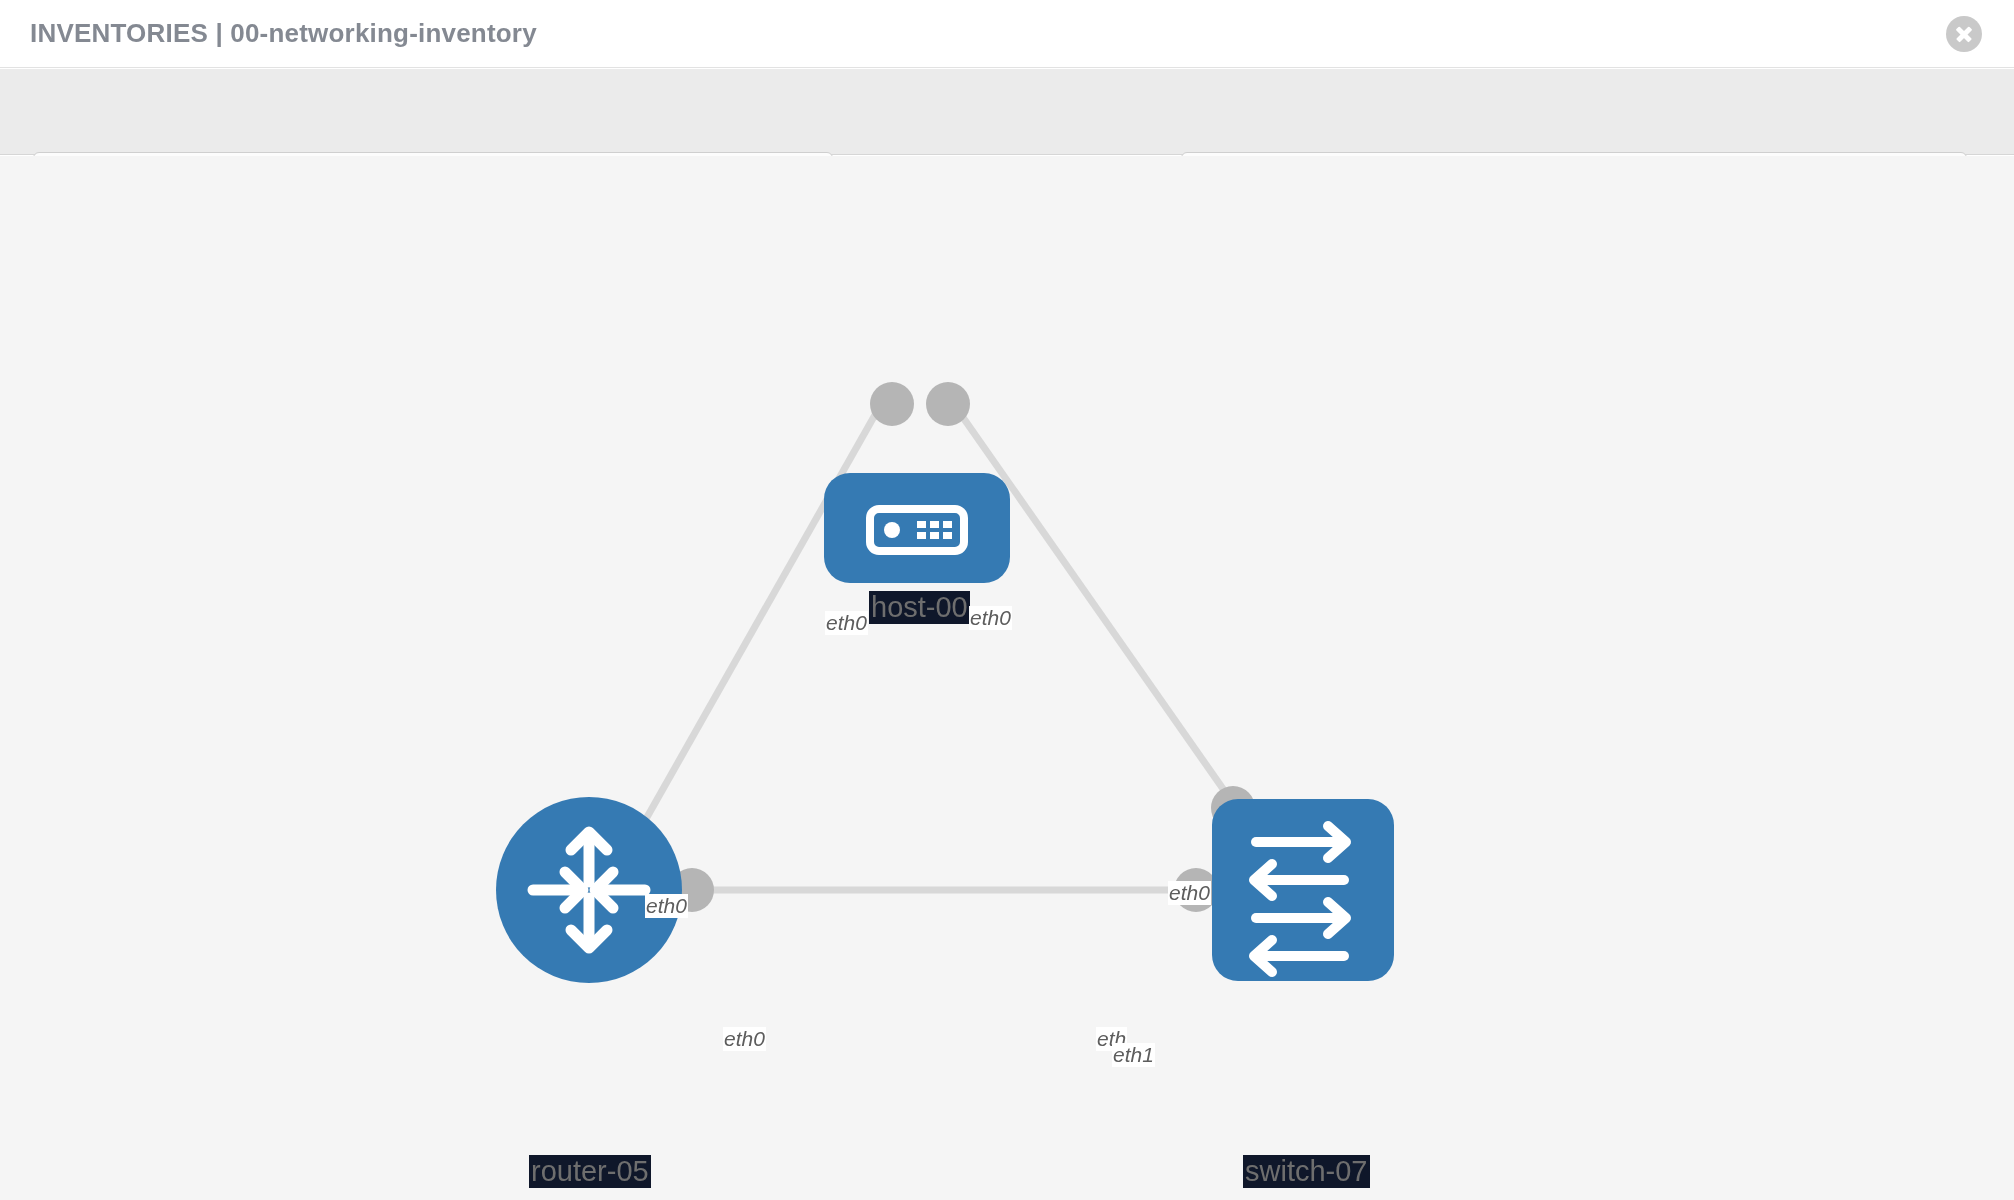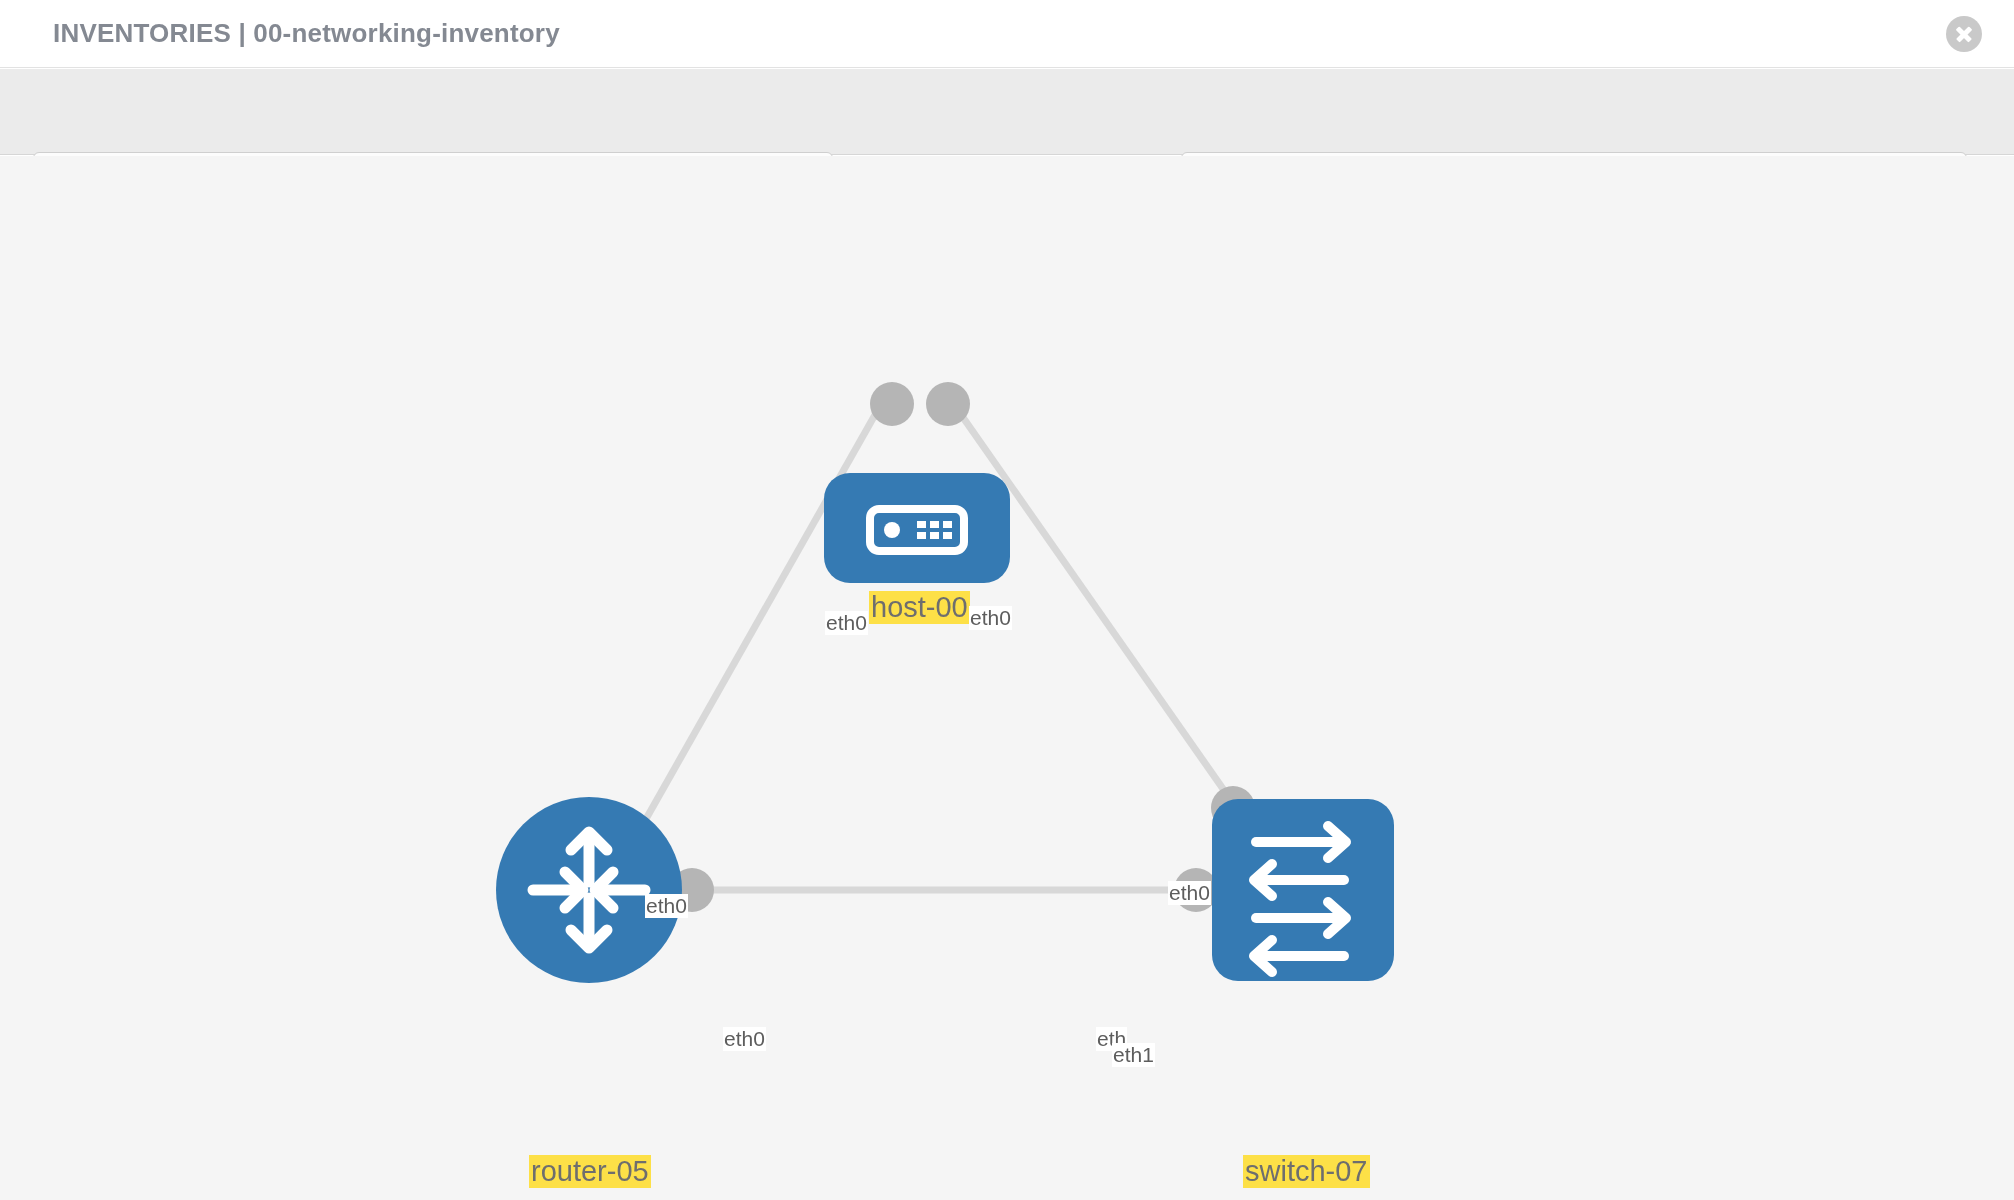--- a/index.html
+++ b/index.html
@@ -30,21 +30,20 @@
   }
   .header-title {
     position: absolute;
     left: 30px;
     top: 18px;
     font-size: 26px;
     font-weight: bold;
     color: #848992;
     letter-spacing: 0.2px;
     white-space: nowrap;
-    margin-left: 23px;
   }
   .close-btn {
     position: absolute;
     left: 1946px;
     top: 16px;
     width: 36px;
     height: 36px;
     border-radius: 50%;
     background: #c9c9c9;
     cursor: pointer;
@@ -145,33 +144,34 @@
   }
   .topo-svg {
     position: absolute;
     left: 0; top: 0;
   }
 
   .node-label {
     position: absolute;
     font-size: 29px;
     color: #6e6e6e;
-    background: #fde047;
+    background: #0f172a;
     white-space: nowrap;
     padding: 0 2px;
     line-height: 1.15;
   }
   .iface-label {
     position: absolute;
     font-size: 21px;
     color: #5d5d5d;
     background: #ffffff;
     white-space: nowrap;
     padding: 0 1px;
     line-height: 1.15;
+    font-style: italic;
   }
 </style>
 </head>
 <body>
 
 <div id="app">
 
   <div class="header">
     <div class="header-title">INVENTORIES | 00-networking-inventory</div>
     <div class="close-btn"></div>

